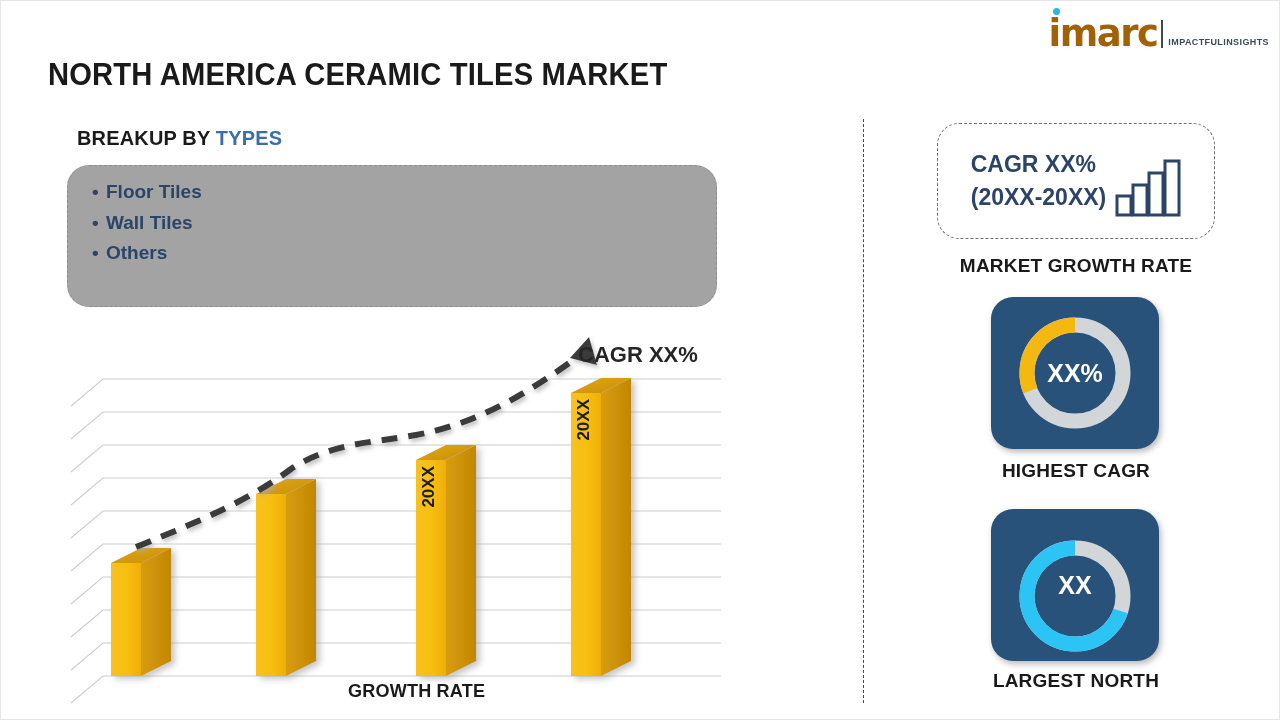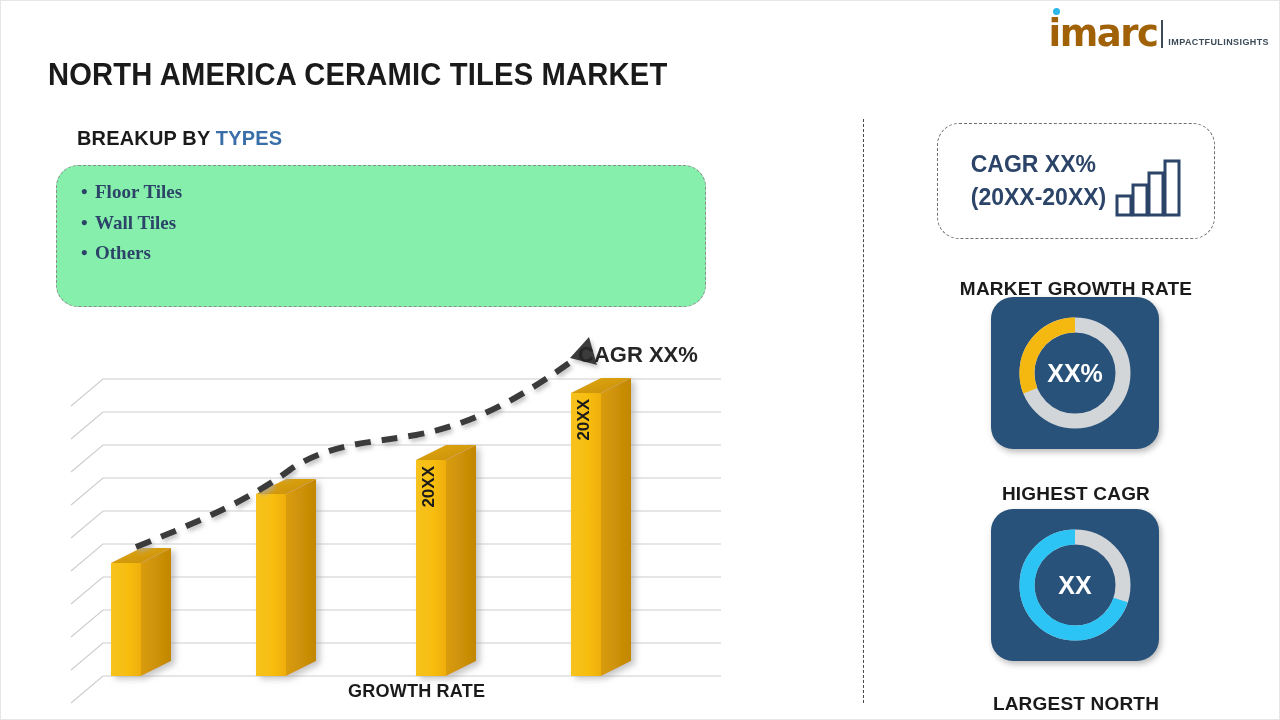--- a/index.html
+++ b/index.html
@@ -49,24 +49,23 @@
   }
   #subtitle{
     position:absolute;left:76px;top:125px;
     font-weight:700;font-size:21px;letter-spacing:.2px;color:#1a1a1a;
     transform:scaleX(.95);transform-origin:left center;white-space:nowrap;
   }
   #subtitle .hl{color:#3a6ea8;}
 
   
   #bullet-box{
-    position:absolute;left:55px;top:164px;width:650px;height:142px;
+    position:absolute;left:66px;top:164px;width:650px;height:142px;
     border:1.6px dashed #8d8d8d;border-radius:22px;box-sizing:border-box;
-    background:#86efac;
-    font-family:Liberation Serif, serif;
+    background:#a3a3a3;
   }
   #bullet-list{position:absolute;left:24px;top:11px;margin:0;padding:0;list-style:none;}
   #bullet-list li{
     font-weight:700;font-size:19px;color:#2b4468;line-height:30.5px;white-space:nowrap;
   }
   #bullet-list li .dot{display:inline-block;width:14px;}
 
   
   #chart{position:absolute;left:40px;top:330px;width:720px;height:380px;}
   #chart svg{display:block;}
@@ -96,34 +95,34 @@
     border:1.6px dashed #6f6f6f;border-radius:22px;box-sizing:border-box;
     display:flex;align-items:center;justify-content:center;background:#fff;
   }
   #cagr-text{
     font-weight:700;font-size:23px;color:#2b4468;line-height:33px;text-align:left;
     white-space:nowrap;
   }
   #cagr-icon{margin-left:9px;margin-top:14px;}
   .panel-caption{
     position:absolute;width:278px;left:936px;text-align:center;
-    font-weight:700;font-size:19px;color:#1a1a1a;letter-spacing:.2px;margin-top:23px;
+    font-weight:700;font-size:19px;color:#1a1a1a;letter-spacing:.2px;
   }
   #caption-growth{top:254px;}
   #caption-cagr{top:459px;}
   #caption-market{top:669px;}
 
   .tile{
     position:absolute;left:990px;width:168px;height:152px;
     border-radius:22px;box-sizing:border-box;
     display:flex;align-items:center;justify-content:center;
     box-shadow:2px 3px 6px rgba(0,0,0,.28);
   }
   #tile-cagr{top:296px;}
-  #tile-market{top:508px;}
+  #tile-market{top:508px;align-items:flex-end;}
   .donut-center{
     position:absolute;left:0;right:0;top:0;bottom:0;
     display:flex;align-items:center;justify-content:center;
     font-weight:700;color:#ffffff;pointer-events:none;
   }
   #donut-cagr-value{font-size:25px;}
   #donut-market-value{font-size:25px;}
 </style>
 </head>
 <body>

